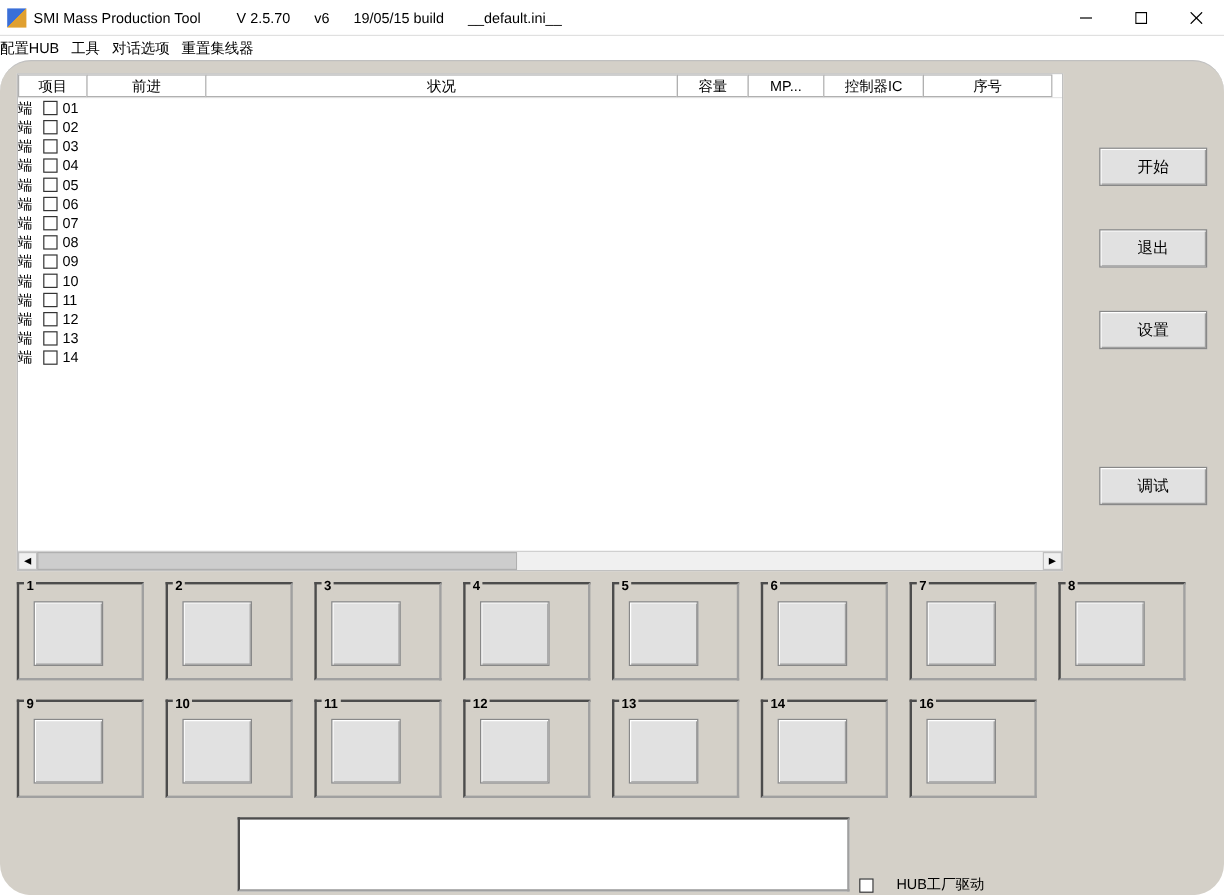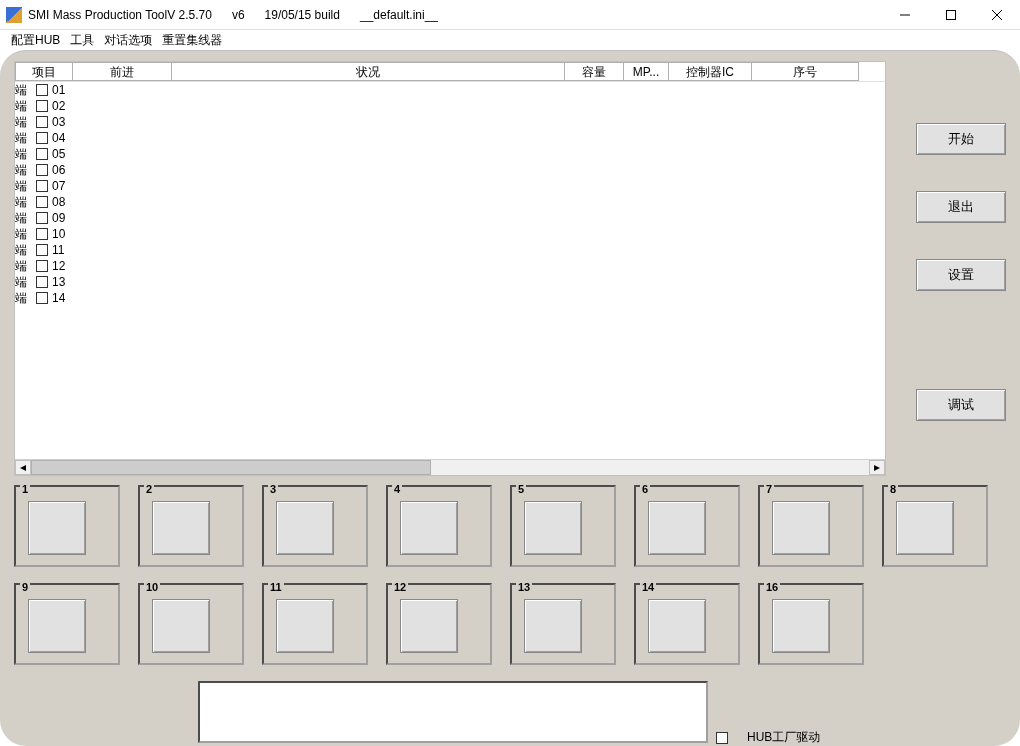--- a/index.html
+++ b/index.html
@@ -17,30 +17,30 @@
   border-bottom: 1px solid #e0e0e0;
   display: flex;
   align-items: center;
   padding-left: 6px;
 }
 .titlebar-icon {
   width: 16px; height: 16px;
   background: linear-gradient(135deg,#3a6fd8 50%,#e0a030 50%);
   margin-right: 6px;
 }
-.titlebar-text { flex: 0 0 auto; }
+.titlebar-text { flex: 0 0 auto; margin-right: 30px; }
 .titlebar-ver { margin-right: 20px; }
 .win-controls { margin-left: auto; display: flex; }
 .win-btn { width: 46px; height: 30px; display:flex; align-items:center; justify-content:center; font-size:12px; font-family: Arial; }
 .menubar {
   height: 20px;
   background:#fff;
   display:flex;
   align-items:center;
-  padding-left: 11px;
+  padding-left: 0;
   gap: 10px;
 }
 .menubar span { cursor: default; }
 .client {
   background:#d4d0c8;
   width:1020px;
   height: 696px;
   border-top:1px solid #c0c0c0;
   position: relative;
   padding: 6px;
@@ -186,21 +186,21 @@
 </div>
 
 <div class="client">
 
   <div class="main-grid-area">
     <div class="grid-header">
       <div style="width:58px">项目</div>
       <div style="width:100px">前进</div>
       <div style="width:394px">状况</div>
       <div style="width:60px">容量</div>
-      <div style="width:46px">MP...</div>
+      <div style="width:64px">MP...</div>
       <div style="width:84px">控制器IC</div>
       <div style="width:108px">序号</div>
     </div>
     <div class="grid-body" id="grid-body">
         <div class="grid-row">
           <span class="port-label">端</span>
           <span class="cb"></span>
           <span>01</span>
         </div>
         <div class="grid-row">

